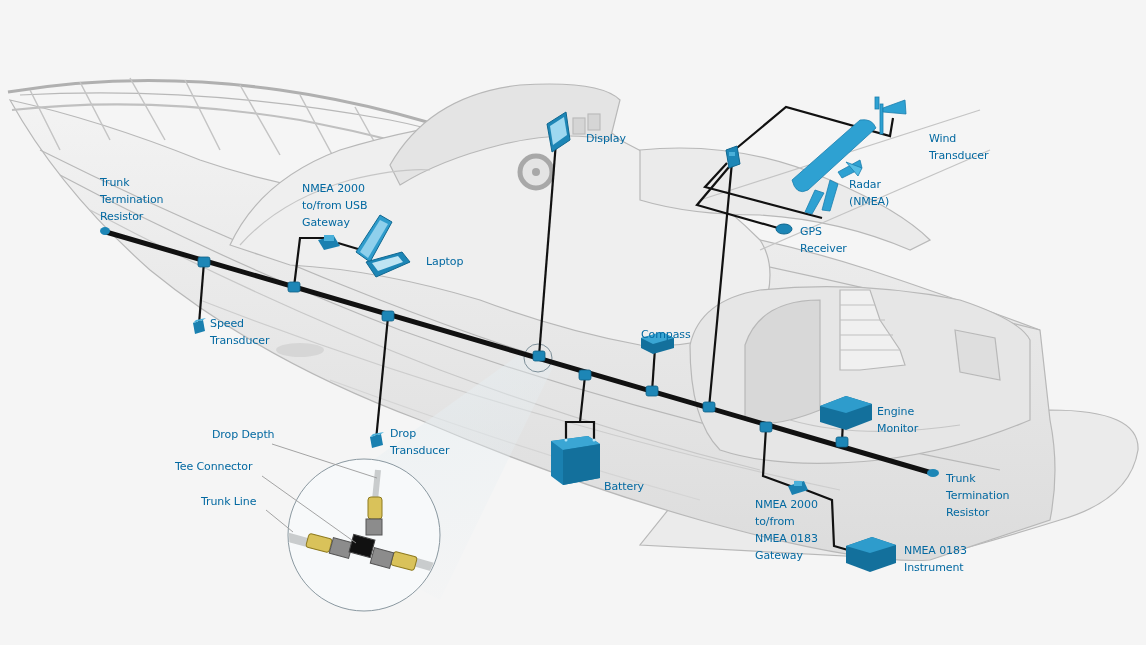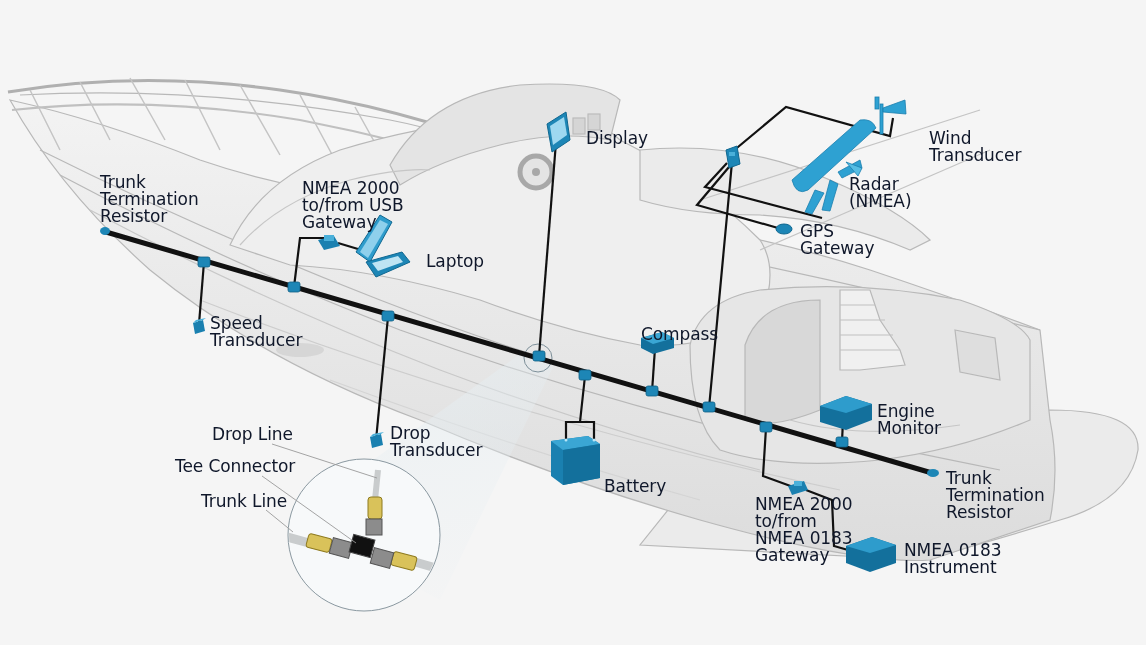--- a/index.html
+++ b/index.html
@@ -1,19 +1,19 @@
 <!DOCTYPE html>
 <html><head>
 <meta charset="utf-8">
 <style>
   html, body { margin: 0; padding: 0; background: #f5f5f5; }
   body { width: 1146px; height: 645px; overflow: hidden; position: relative;
          font-family: "DejaVu Sans", "Liberation Sans", sans-serif; }
   #stage { position: absolute; left: 0; top: 0; width: 1146px; height: 645px; }
-  .lbl { position: absolute; font-size: 17px; line-height: 17px; color: #0f172a;
+  .lbl { position: absolute; font-size: 11px; line-height: 17px; color: #0369a1;
          white-space: pre; letter-spacing: -0.1px; }
 </style>
 </head>
 <body>
 
 <div id="stage">
 <svg width="1146" height="645" viewBox="0 0 1146 645" xmlns="http://www.w3.org/2000/svg">
   <defs>
     <linearGradient id="hullGrad" x1="0" y1="0" x2="0" y2="1">
       <stop offset="0" stop-color="#f3f3f3"></stop>
@@ -222,34 +222,34 @@
 <div class="lbl" style="left:302px;top:180px;">NMEA 2000
 to/from USB
 Gateway</div>
 <div class="lbl" style="left:426px;top:253px;">Laptop</div>
 <div class="lbl" style="left:586px;top:130px;">Display</div>
 <div class="lbl" style="left:897px;top:130px;margin-left:32px;">Wind
 Transducer</div>
 <div class="lbl" style="left:849px;top:176px;">Radar
 (NMEA)</div>
 <div class="lbl" style="left:800px;top:223px;">GPS
-Gateway</div>
+Receiver</div>
 <div class="lbl" style="left:210px;top:315px;">Speed
 Transducer</div>
 <div class="lbl" style="left:390px;top:425px;">Drop
 Transducer</div>
 <div class="lbl" style="left:641px;top:314px;margin-top:12px;">Compass</div>
 <div class="lbl" style="left:604px;top:478px;">Battery</div>
 <div class="lbl" style="left:877px;top:403px;">Engine
 Monitor</div>
 <div class="lbl" style="left:946px;top:470px;">Trunk
 Termination
 Resistor</div>
 <div class="lbl" style="left:755px;top:496px;">NMEA 2000
 to/from
 NMEA 0183
 Gateway</div>
 <div class="lbl" style="left:904px;top:542px;">NMEA 0183
 Instrument</div>
-<div class="lbl" style="left:212px;top:426px;">Drop Line</div>
+<div class="lbl" style="left:212px;top:426px;">Drop Depth</div>
 <div class="lbl" style="left:175px;top:458px;">Tee Connector</div>
 <div class="lbl" style="left:201px;top:493px;">Trunk Line</div>
 </div>
 
 </body></html>

